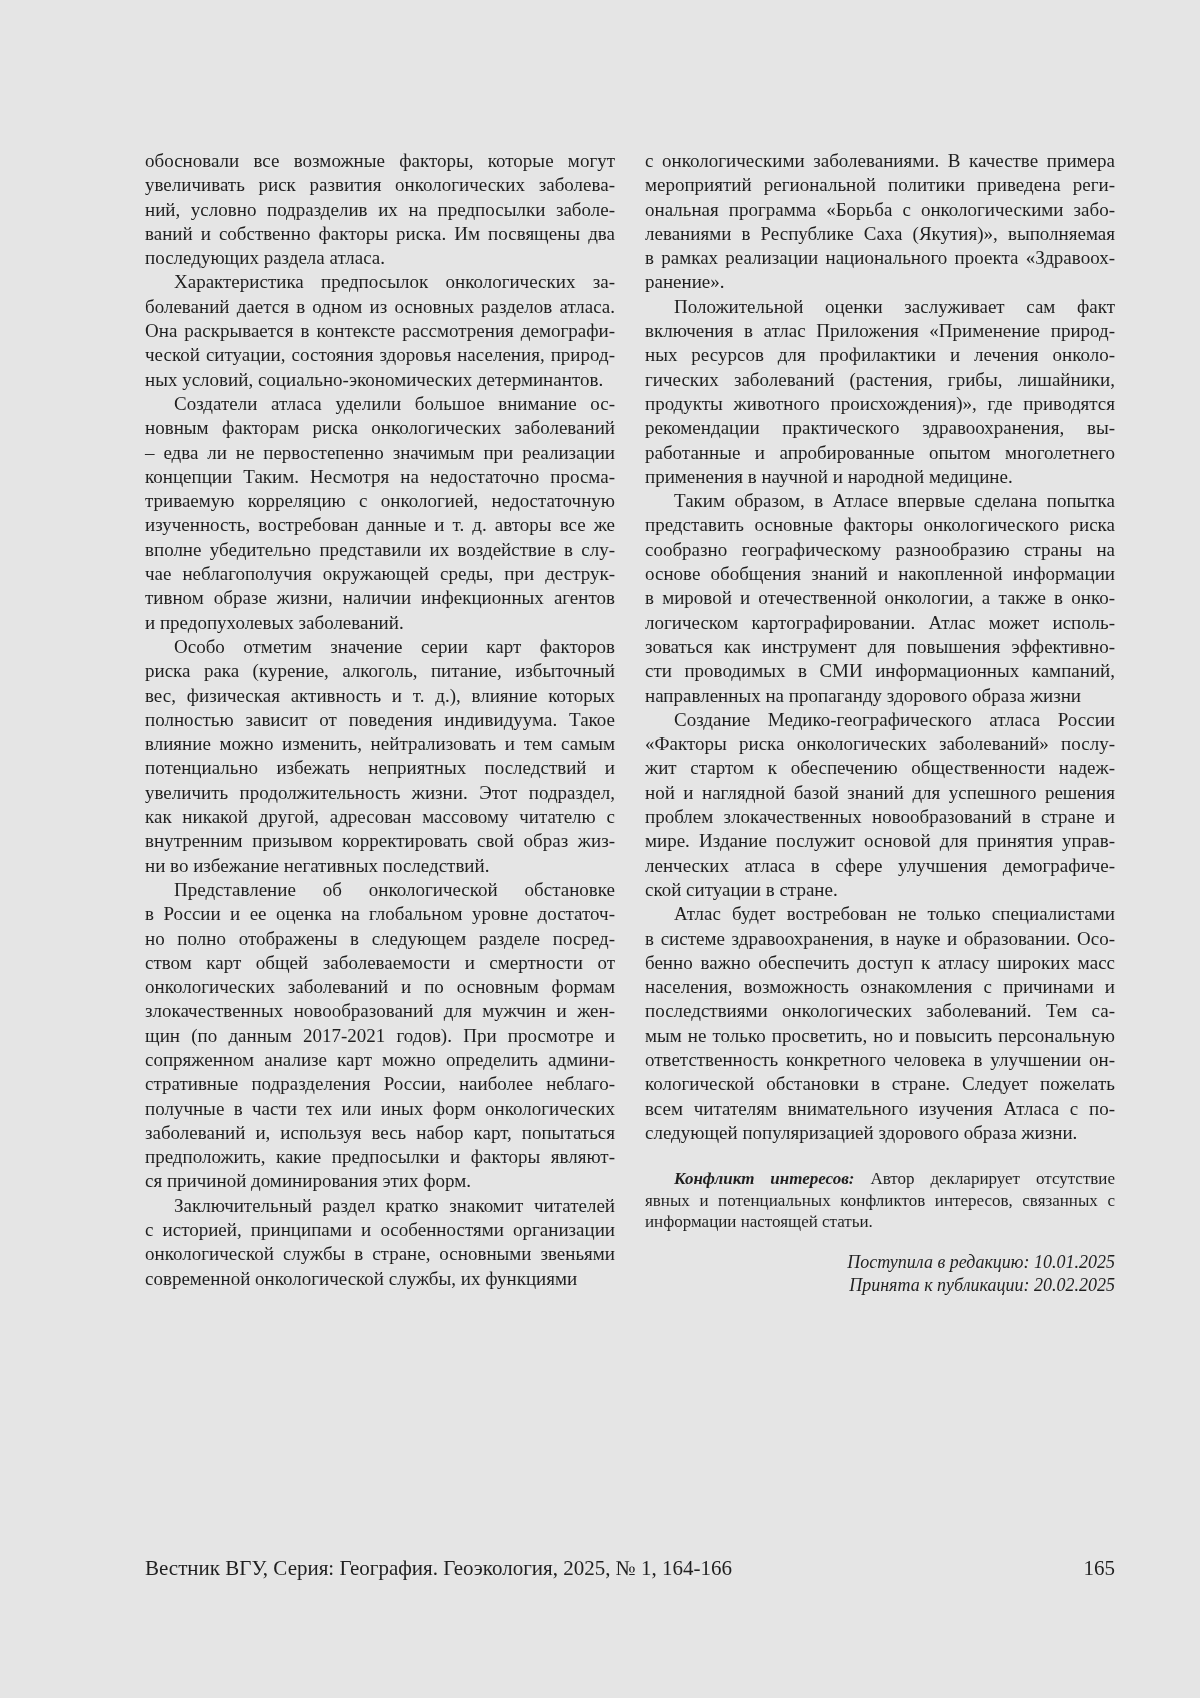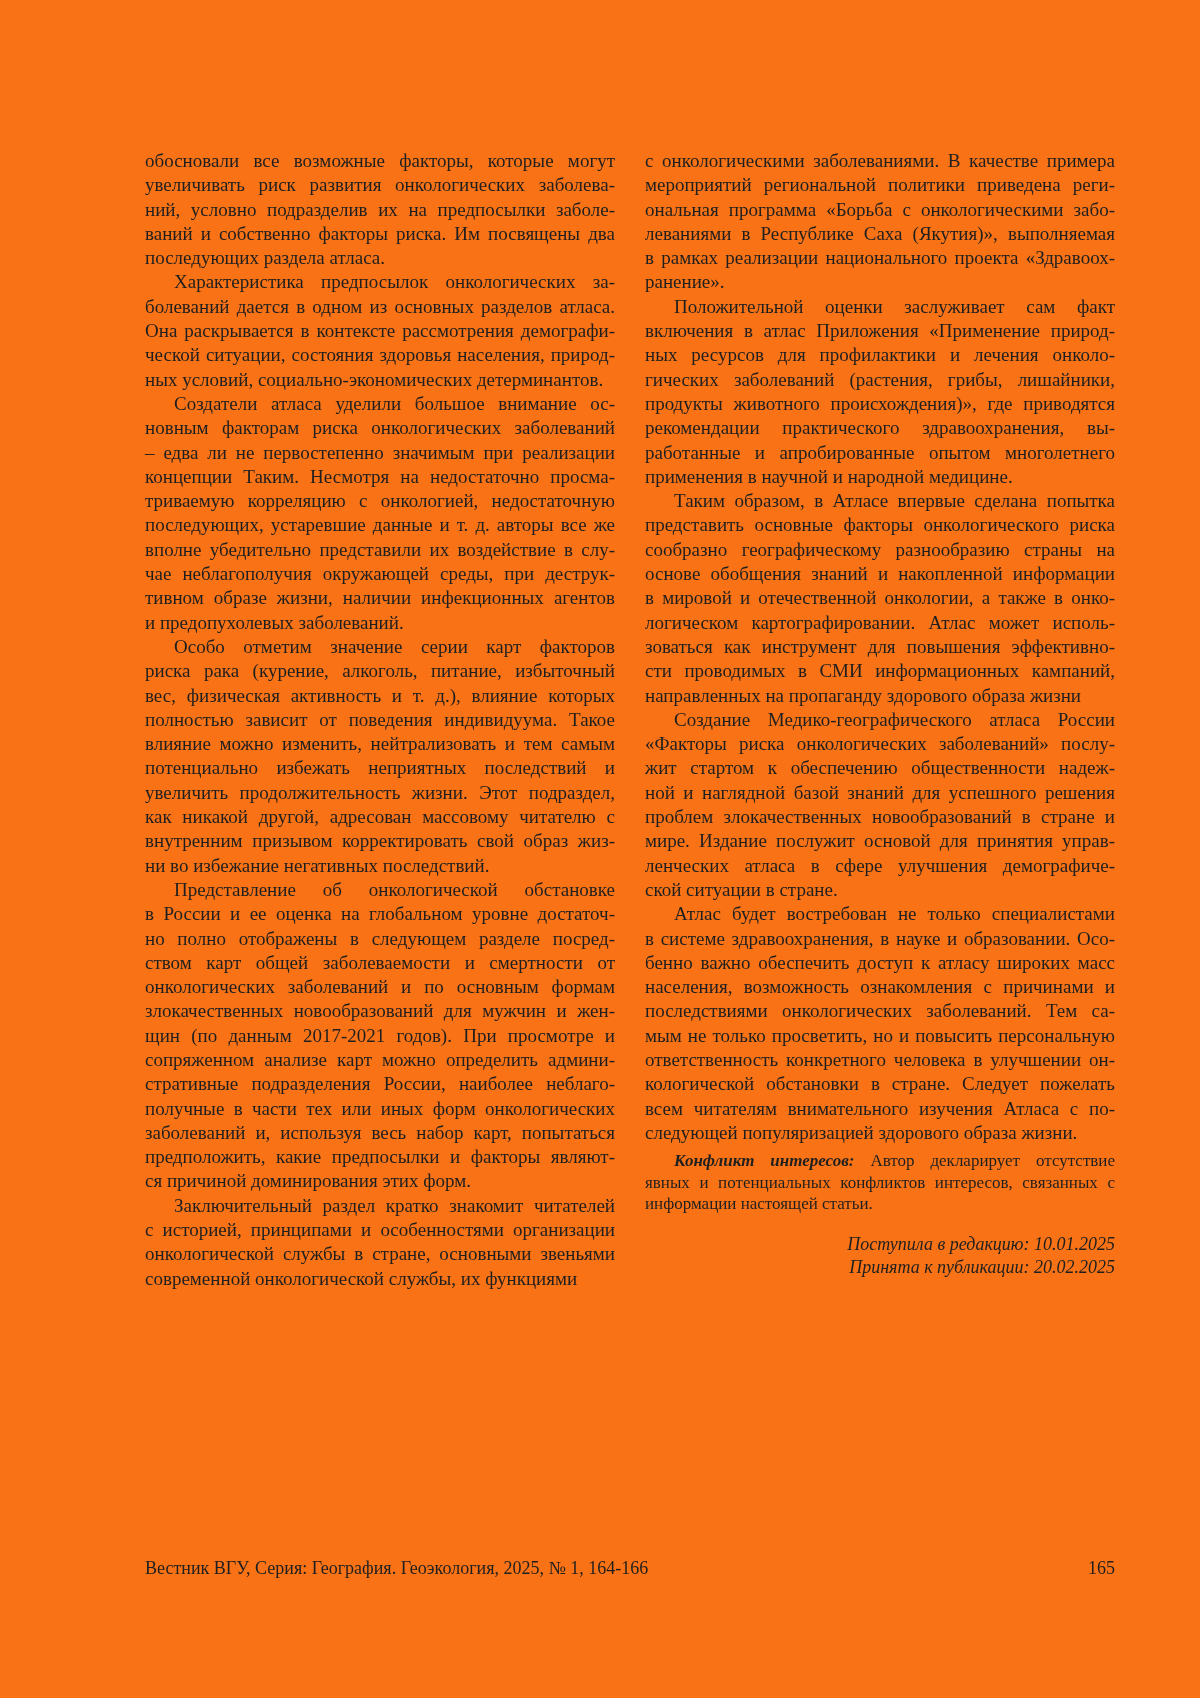--- a/index.html
+++ b/index.html
@@ -3,44 +3,44 @@
 <meta charset="utf-8">
 <style>
   html, body { margin: 0; padding: 0; background: #ffffff; }
   body {
     width: 1200px; height: 1698px;
     font-family: "Liberation Serif", "DejaVu Serif", serif;
     color: #1f1f1f;
     position: relative;
     overflow: hidden;
   }
-  .page { position: absolute; left: 0; top: 0; width: 1200px; height: 1698px; background: #f97316; }
+  .page { position: absolute; left: 0; top: 0; width: 1200px; height: 1698px; background: #e5e5e5; }
   .text-block {
     position: absolute; left: 145px; top: 149px;
     width: 970px; display: flex; gap: 30px;
   }
   .col { width: 470px; font-size: 19px; line-height: 24.3px; }
   .para { margin: 0; }
   .line { text-align: justify; text-align-last: justify; }
   .line.last { text-align-last: auto; }
   .line.ind { text-indent: 29px; }
   .conflict {
-    font-size: 17px; line-height: 21.6px; margin-top: 5px;
+    font-size: 17px; line-height: 21.6px; margin-top: 23px;
   }
   .conflict .line1 { text-indent: 29px; text-align: justify; text-align-last: justify; }
   .conflict .lbl { font-weight: bold; font-style: italic; }
   .conflict .line2 { text-align: justify; text-align-last: justify; }
   .conflict .line3 { text-align: left; }
   .dates {
     margin-top: 18px; font-style: italic; font-size: 18px; line-height: 23.5px; text-align: right;
   }
   .footer {
     position: absolute; left: 145px; top: 1556px; width: 970px;
     display: flex; justify-content: space-between; align-items: baseline;
-    font-size: 18px; line-height: 24px;
+    font-size: 21px; line-height: 24px;
   }
 </style>
 </head>
 <body>
 
 <div class="page">
 
   <div class="text-block">
     <div class="col" id="left-col">
         <div class="para">
@@ -56,21 +56,21 @@
           <div class="line">Она раскрывается в контексте рассмотрения демографи-</div>
           <div class="line">ческой ситуации, состояния здоровья населения, природ-</div>
           <div class="line last">ных условий, социально-экономических детерминантов.</div>
         </div>
         <div class="para">
           <div class="line ind">Создатели атласа уделили большое внимание ос-</div>
           <div class="line">новным факторам риска онкологических заболеваний</div>
           <div class="line">– едва ли не первостепенно значимым при реализации</div>
           <div class="line">концепции Таким. Несмотря на недостаточно просма-</div>
           <div class="line">триваемую корреляцию с онкологией, недостаточную</div>
-          <div class="line">последующих, устаревшие данные и т. д. авторы все же</div>
+          <div class="line">изученность, востребован данные и т. д. авторы все же</div>
           <div class="line">вполне убедительно представили их воздействие в слу-</div>
           <div class="line">чае неблагополучия окружающей среды, при деструк-</div>
           <div class="line">тивном образе жизни, наличии инфекционных агентов</div>
           <div class="line last">и предопухолевых заболеваний.</div>
         </div>
         <div class="para">
           <div class="line ind">Особо отметим значение серии карт факторов</div>
           <div class="line">риска рака (курение, алкоголь, питание, избыточный</div>
           <div class="line">вес, физическая активность и т. д.), влияние которых</div>
           <div class="line">полностью зависит от поведения индивидуума. Такое</div>

